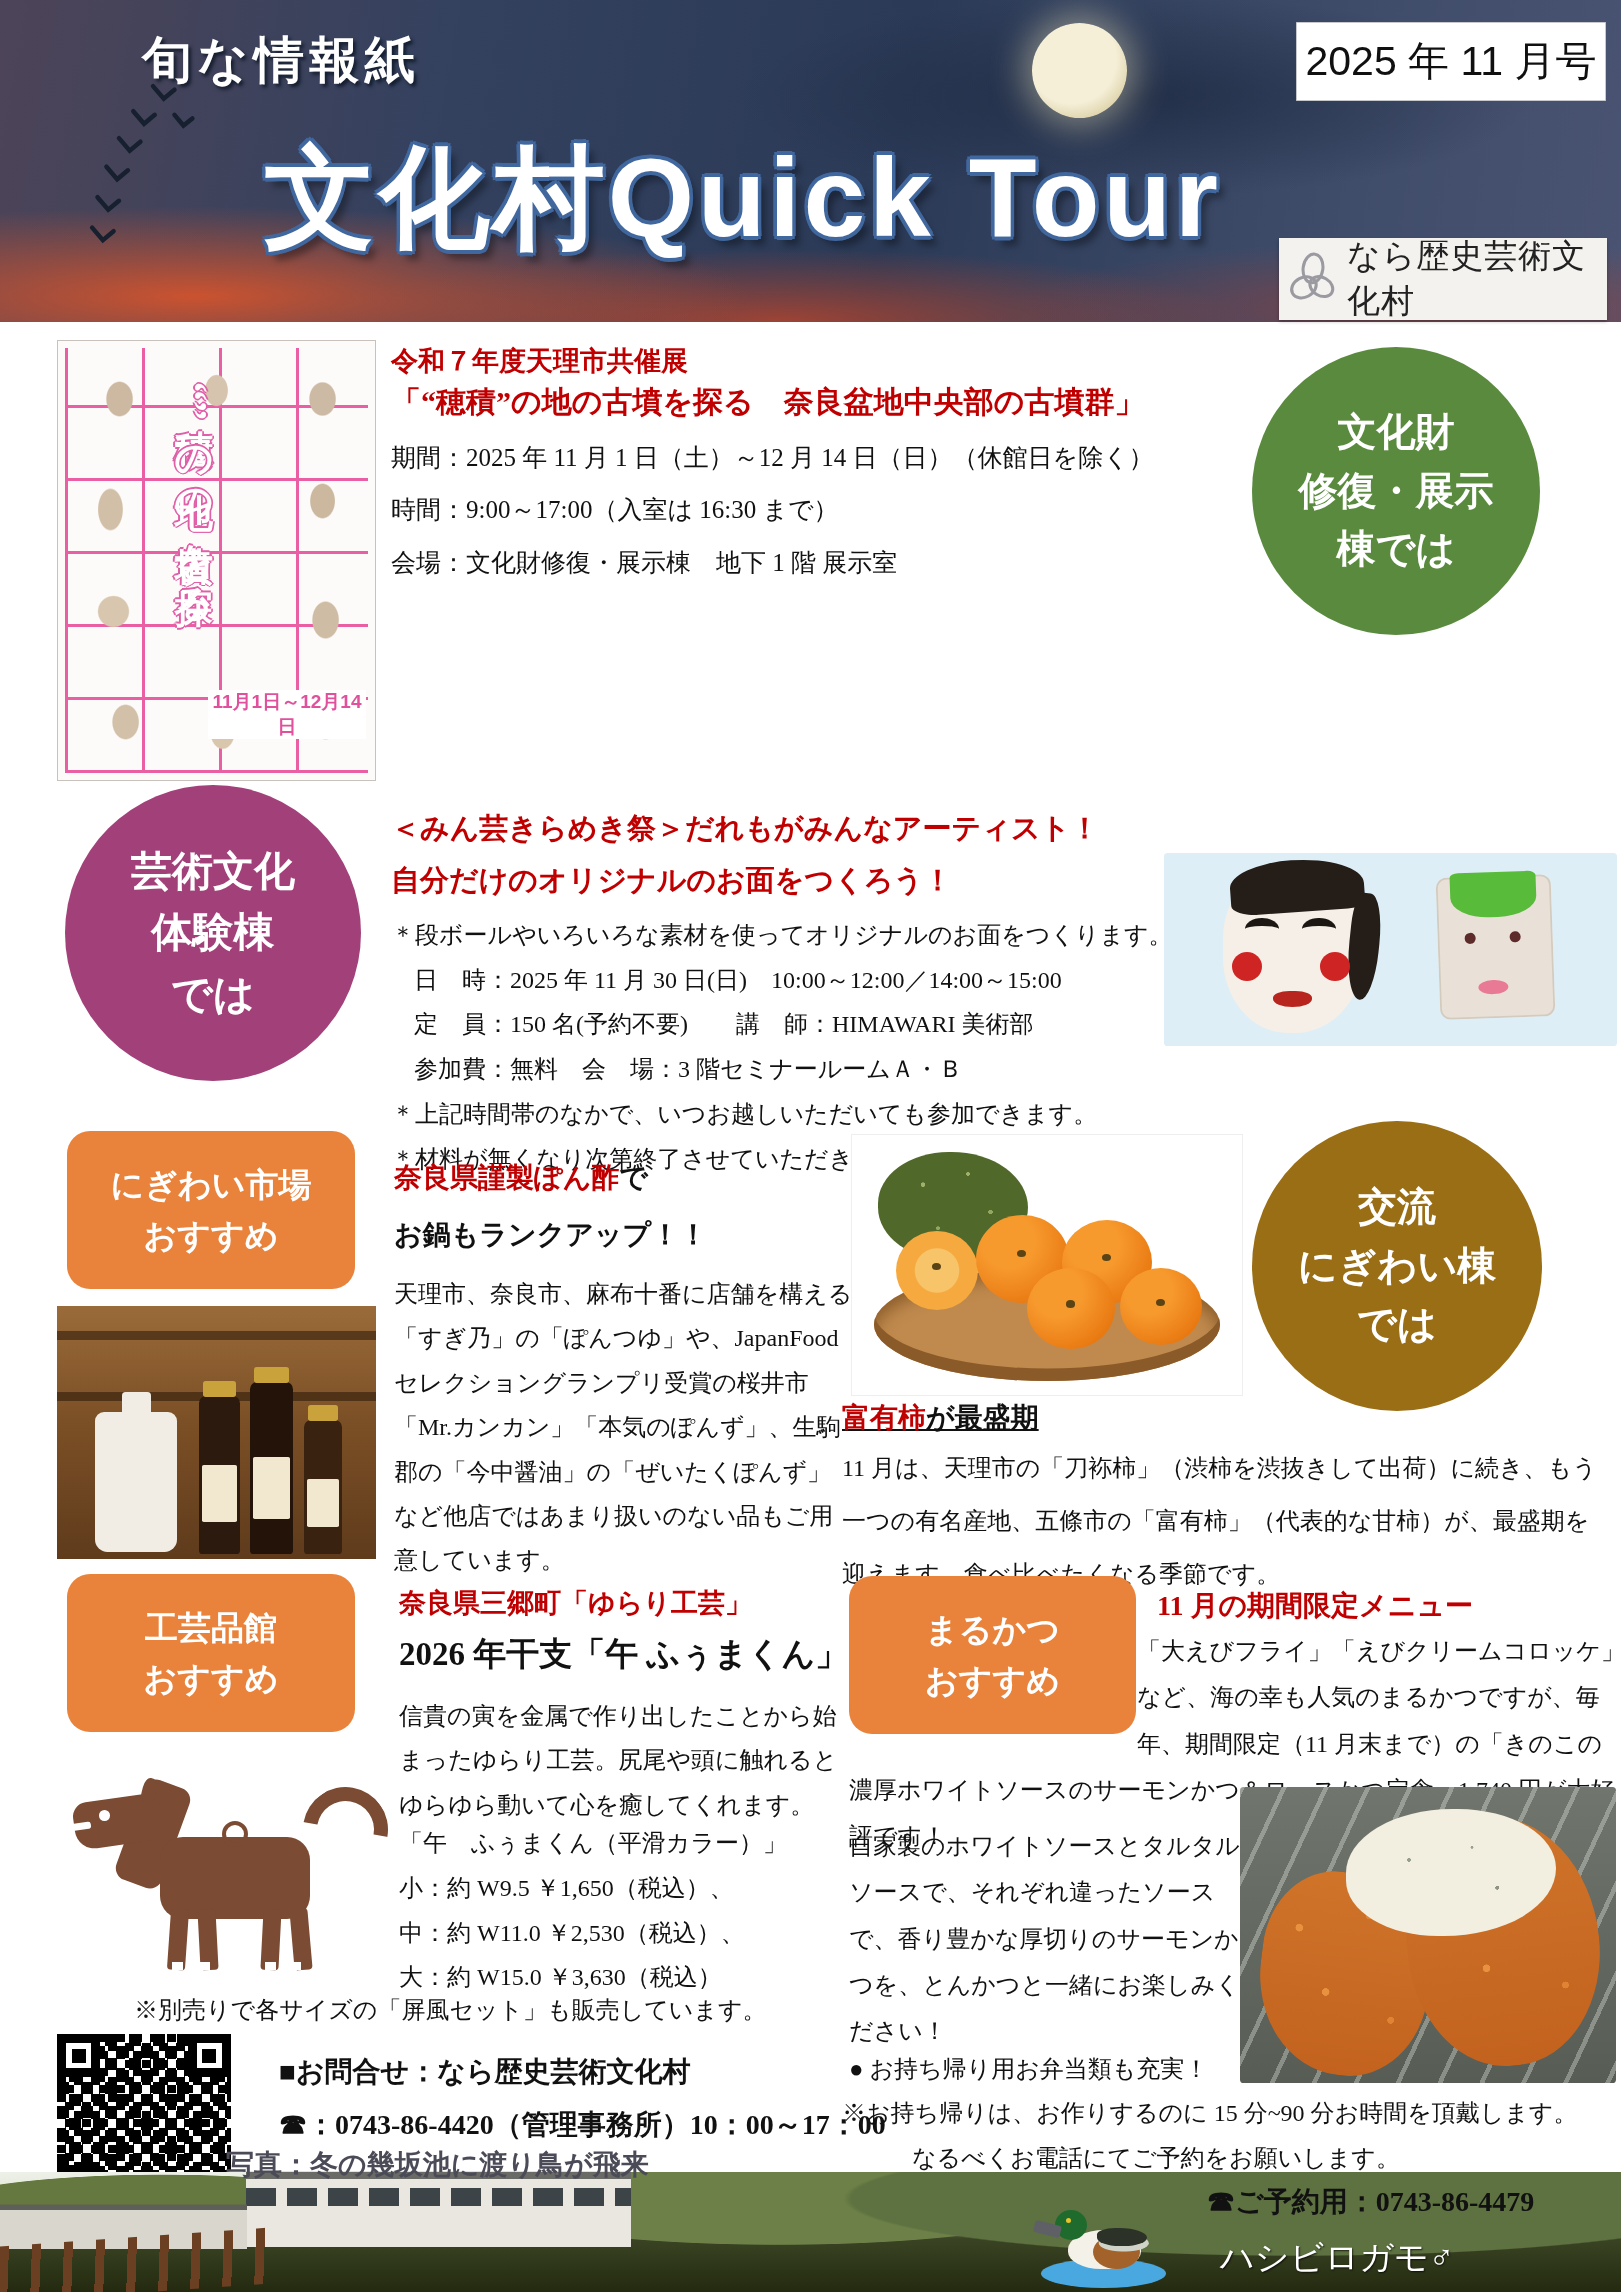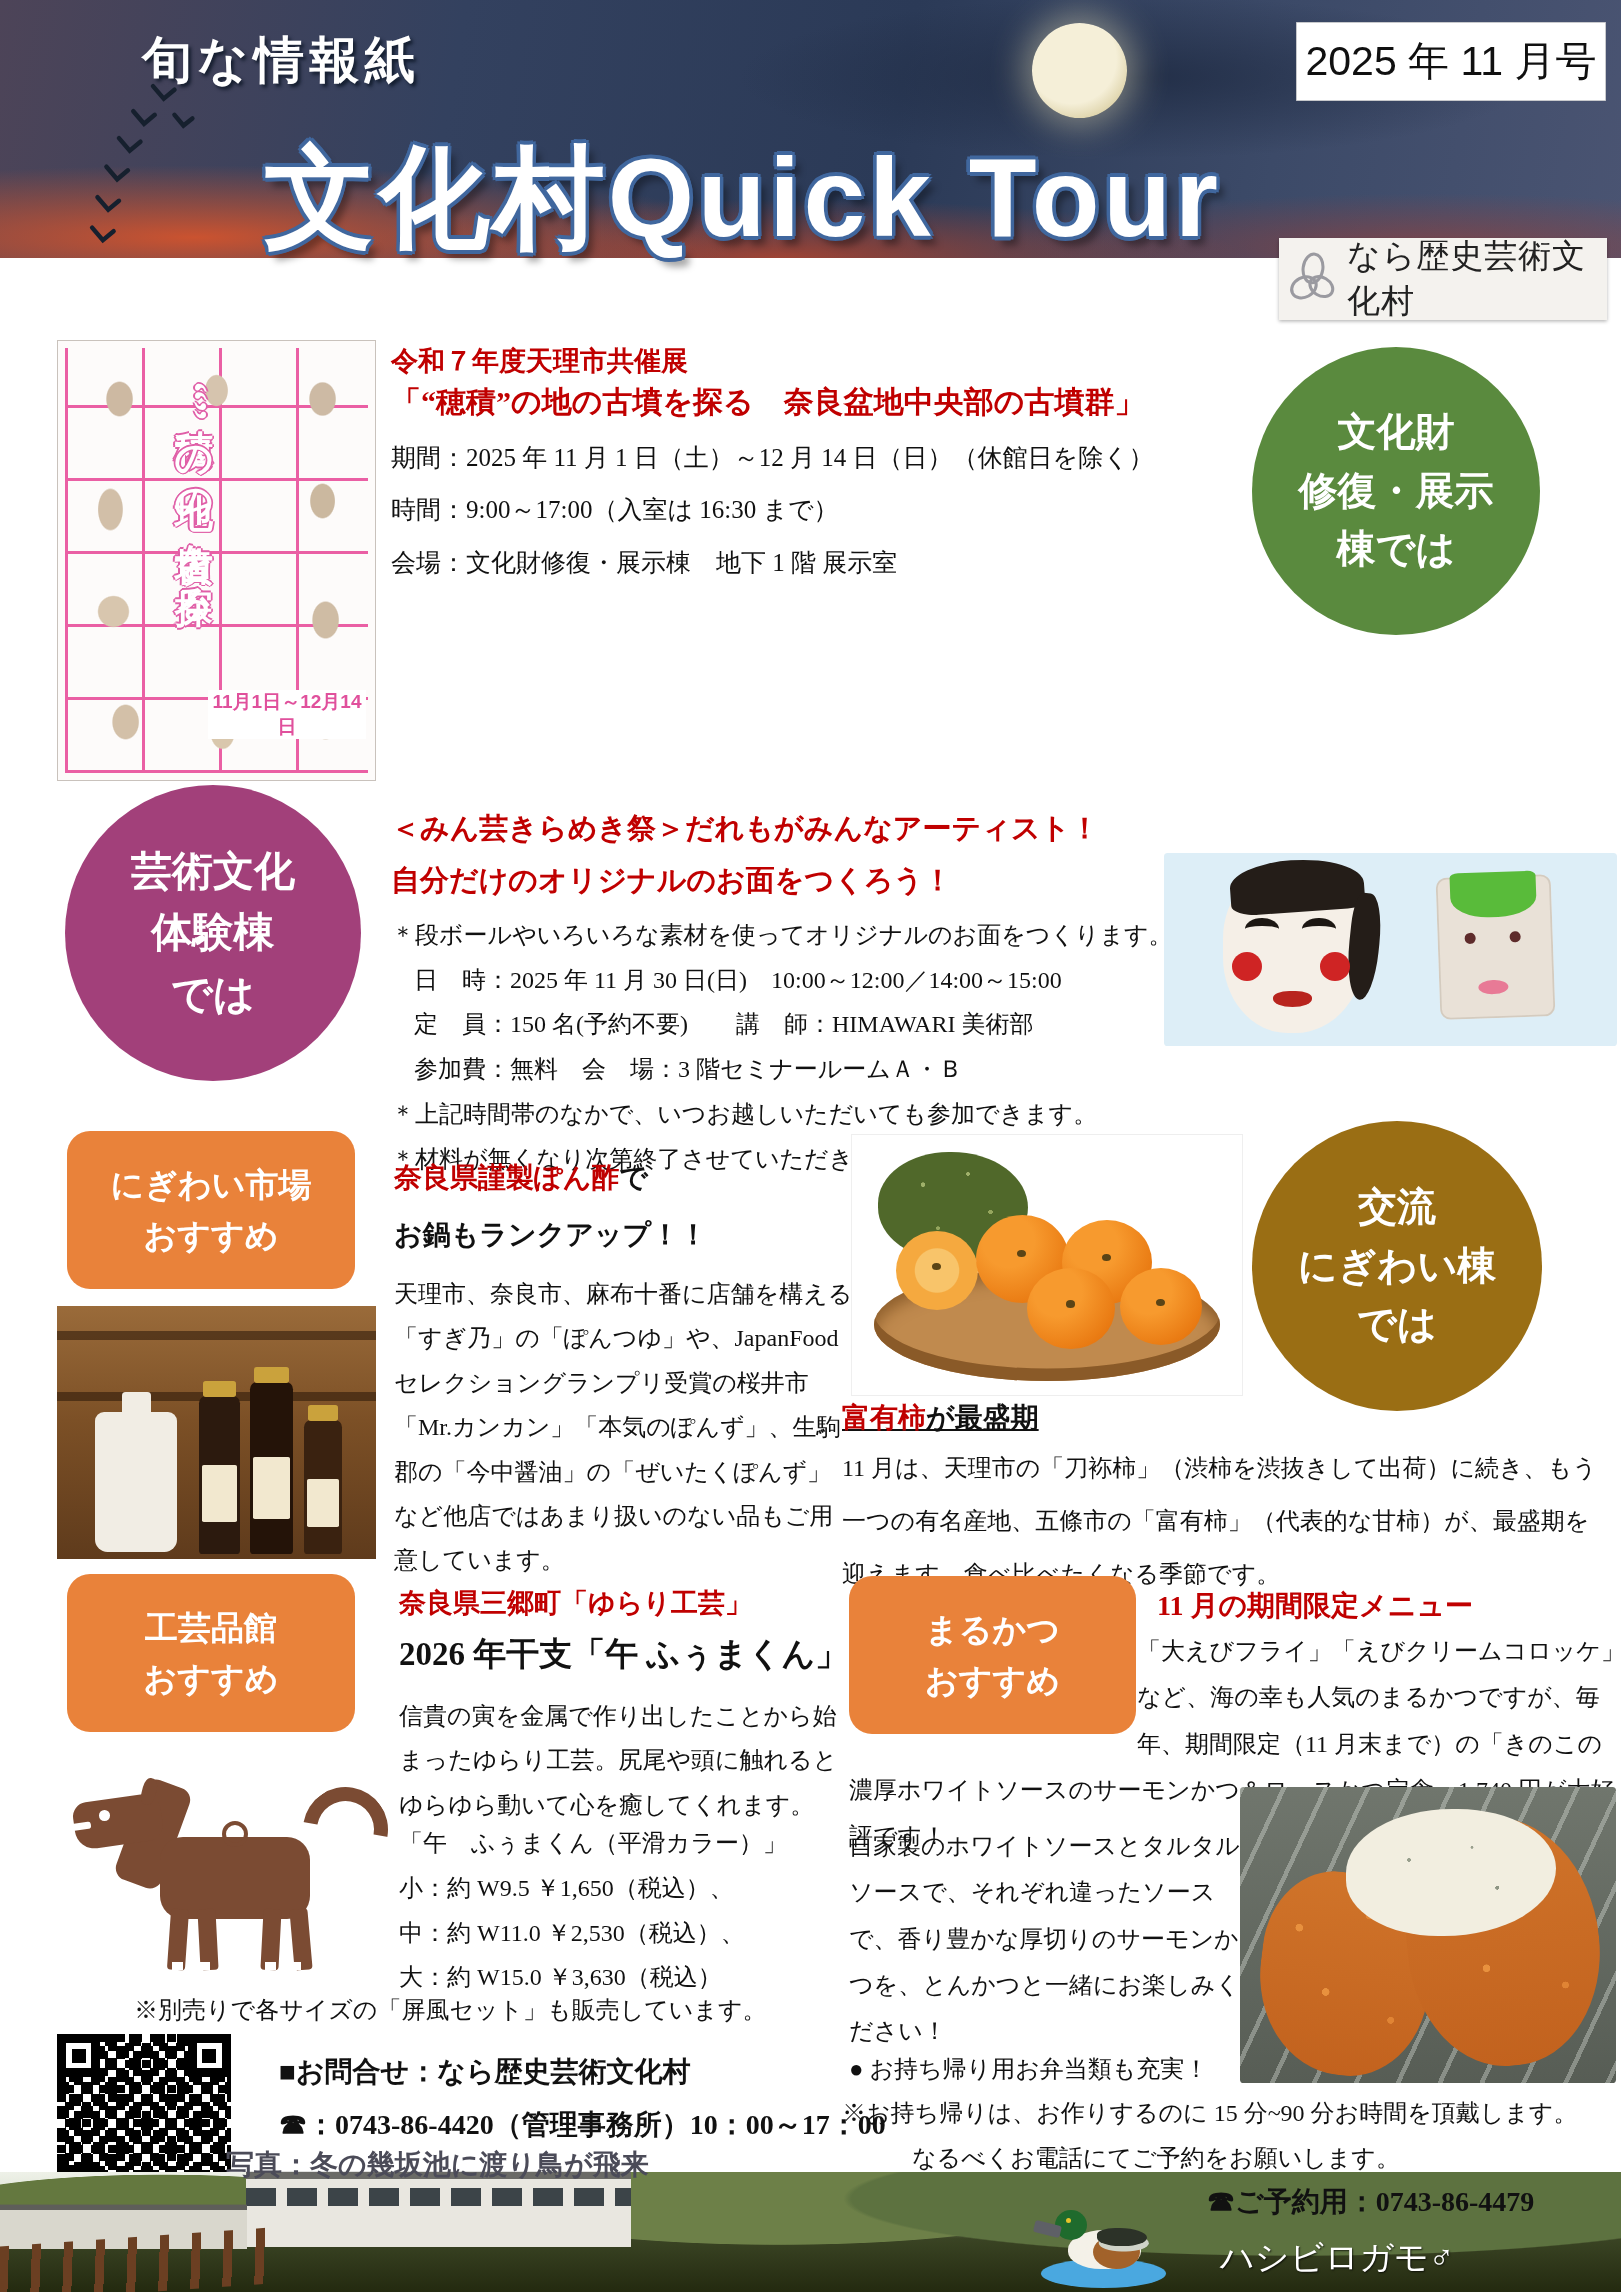--- a/index.html
+++ b/index.html
@@ -2,21 +2,21 @@
 <html style="font-size:14.3px"><head>
 <meta charset="utf-8">
 <style>
   html,body{margin:0;padding:0;background:#ffffff;}
   .page{position:relative;width:1622px;height:2293px;background:#fff;overflow:hidden;
         font-family:"Liberation Serif","DejaVu Serif",serif;color:#111;}
   .abs{position:absolute;}
   .sans{font-family:"Liberation Sans","DejaVu Sans",sans-serif;}
 
   
-  .header{left:0;top:0;width:1622px;height:258px;
+  .header{left:0;top:0;width:1622px;height:322px;
     background:
       radial-gradient(55% 45% at 12% 92%, rgba(214,84,44,.92), rgba(214,84,44,0) 62%),
       radial-gradient(48% 38% at 48% 100%, rgba(196,70,40,.75), rgba(196,70,40,0) 60%),
       radial-gradient(42% 34% at 88% 96%, rgba(170,62,48,.55), rgba(170,62,48,0) 62%),
       radial-gradient(35% 45% at 70% 30%, rgba(30,42,66,.8), rgba(30,42,66,0) 70%),
       linear-gradient(100deg,#4d4458 0%,#33415f 28%,#2b3a57 55%,#3c4a68 78%,#4a5472 100%); text-align: center;}
   .tagline{left:142px;top:27px;font-size:50px;font-weight:bold;color:#fff;
     text-shadow:2.7px 2.7px 3.6px rgba(10,20,35,.8);letter-spacing:5.4px;}
   .moon{left:1032px;top:23px;width:95px;height:95px;border-radius:50%;
     background:radial-gradient(circle at 42% 38%,#f5efd8 55%,#ddd2a8 78%,#cdc092 100%);

